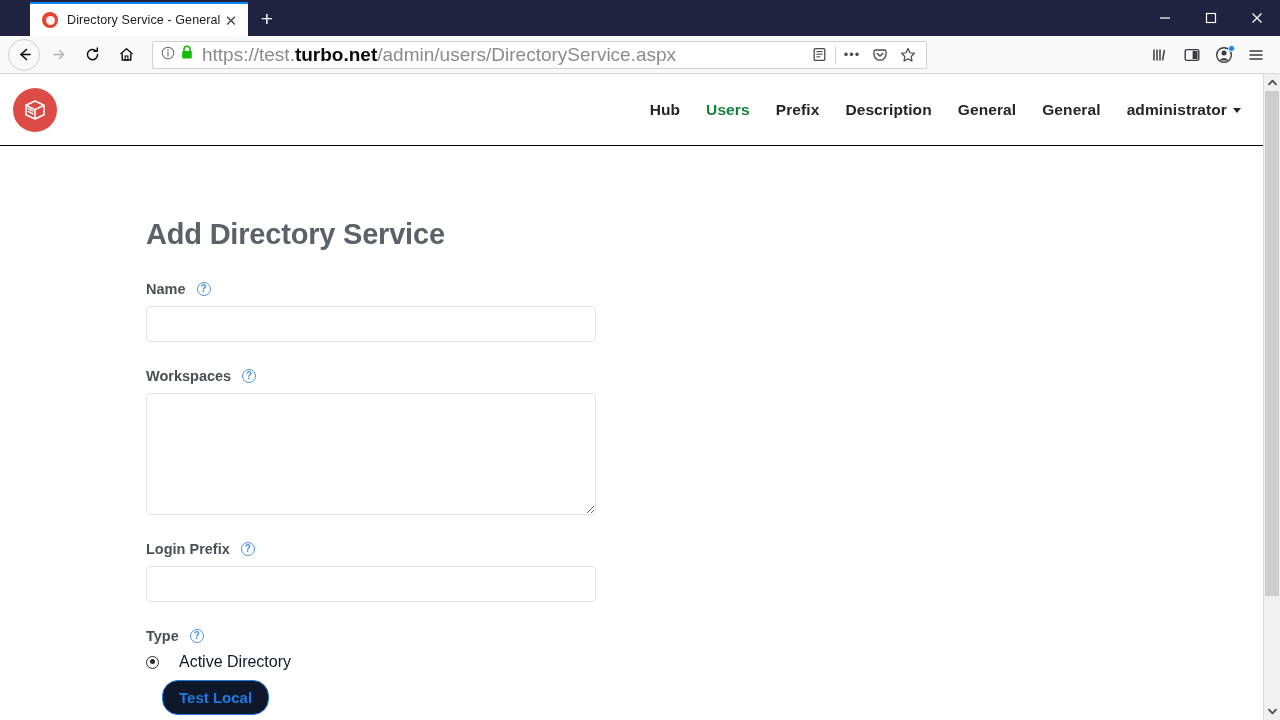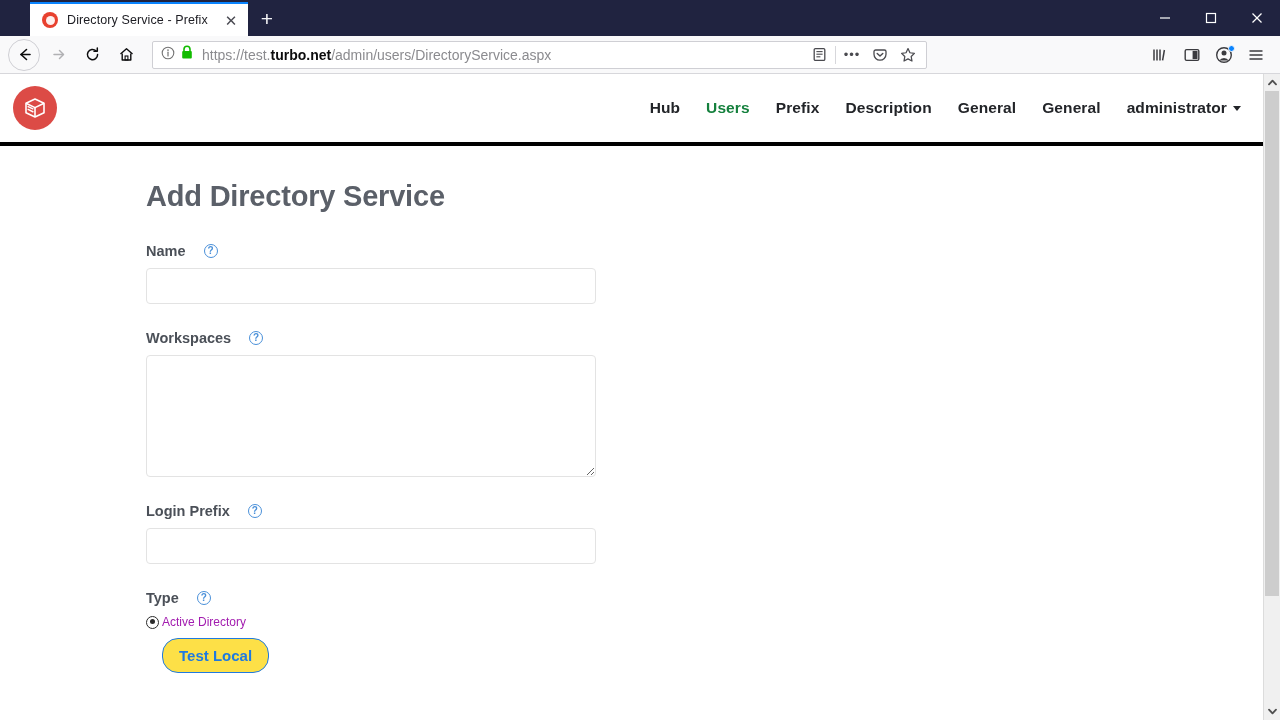--- a/index.html
+++ b/index.html
@@ -63,41 +63,41 @@
   .navbtn.back { border: 1px solid #cfcfd4; }
   .navbtn svg { display: block; }
 
   .urlbar {
     flex: 0 0 auto; width: 775px; height: 28px; margin: 0 8px;
     background: #ffffff; border: 1px solid #cfcfd4; border-radius: 2px;
     display: flex; align-items: center; padding: 0 4px 0 8px;
   }
   .url-ident { display: flex; align-items: center; gap: 6px; }
   .urltext {
-    flex: 1 1 auto; font-size: 14px; color: #8b8b8f; margin-left: 9px;
+    flex: 1 1 auto; font-size: 19px; color: #8b8b8f; margin-left: 9px;
     white-space: nowrap; overflow: hidden; letter-spacing: 0;
   }
   .urltext b { color: #0c0c0d; font-weight: 700; }
   .url-actions { display: flex; align-items: center; gap: 0; }
   .urlicon { width: 28px; height: 26px; display: flex; align-items: center; justify-content: center; }
   .divider-v { width:1px; height:18px; background:#d7d7db; margin:0 2px; }
 
   .toolbar-right { display: flex; align-items: center; margin-left: auto; }
   .tbicon { width: 32px; height: 32px; display: flex; align-items: center; justify-content: center; position: relative; }
   .badge-dot {
     position: absolute; top: 6px; right: 5px; width: 7px; height: 7px;
     border-radius: 50%; background: #0a84ff; border: 1px solid #f9f9fa;
   }
 
   
   .viewport { flex: 1 1 auto; display: flex; position: relative; background:#fff; overflow: hidden; }
   .page { flex: 1 1 auto; position: relative; background: #ffffff; }
 
   .site-header {
-    height: 72px; border-bottom: 4px solid #000000;
+    height: 72px; border-bottom: 1px solid #000000;
     display: flex; align-items: center; padding: 0 22px 0 13px;
   }
   .brand { width: 44px; height: 44px; border-radius: 50%; background: #dc4b46;
            display: flex; align-items: center; justify-content: center; }
   .mainnav { margin-left: auto; display: flex; align-items: center; gap: 0; }
   .navlink {
     font-size: 15.5px; font-weight: 700; color: #222428; padding: 0 13px;
     letter-spacing: .1px; white-space: nowrap;
   }
   .navlink.active { color: #15803d; }
@@ -105,24 +105,25 @@
   .caret {
     display: inline-block; width: 0; height: 0; margin-left: 6px;
     border-left: 4.5px solid transparent; border-right: 4.5px solid transparent;
     border-top: 5px solid #222428; vertical-align: middle;
   }
 
   .content { padding: 34px 0 0 146px; }
   h1.page-title {
     font-size: 29px; font-weight: 700; color: #5b6069; letter-spacing: -.2px;
     margin-bottom: 30px;
+    margin-top: 38px;
   }
   .field { margin-bottom: 26px; }
   .flabel {
-    display: flex; align-items: center; gap: 18px;
+    display: flex; align-items: center; gap: 11px;
     font-size: 14.5px; font-weight: 700; color: #4b5058; margin-bottom: 9px;
   }
   .help {
     width: 14px; height: 14px; border-radius: 50%;
     border: 1.4px solid #4a90d9; color: #4a90d9;
     font-size: 10px; font-weight: 700; line-height: 11.6px; text-align: center;
     font-family: "Liberation Sans", sans-serif; display:inline-block;
   }
   input.txt {
     width: 450px; height: 36px; border: 1px solid #e3e3e3; border-radius: 4px;
@@ -137,24 +138,24 @@
   }
   .radio-row { display: flex; align-items: center; margin-top: 2px; }
   .radio {
     width: 13px; height: 13px; border-radius: 50%; border: 1.5px solid #2b2b2b;
     background: #fff; position: relative; flex: 0 0 13px;
   }
   .radio.checked::after {
     content: ""; position: absolute; left: 2.5px; top: 2.5px;
     width: 5px; height: 5px; border-radius: 50%; background: #2b2b2b;
   }
-  .radio-label { font-size: 12px; color: #a21caf; margin-left: 3px; }
+  .radio-label { font-size: 16px; color: #0f172a; margin-left: 20px; }
   .btn-outline {
     margin-top: 9px; margin-left: 16px; display: inline-block;
-    border: 1px solid #1f7ae0; color: #1f7ae0; background: #fde047;
+    border: 1px solid #1f7ae0; color: #1f7ae0; background: #0f172a;
     border-radius: 16px; font-size: 15px; font-weight: 700;
     padding: 9px 16px; font-family: "Liberation Sans", sans-serif;
     line-height: 1;
   }
 
   
   .scrollbar {
     width: 17px; flex: 0 0 17px; background: #f0f0f0;
     border-left: 1px solid #dcdcdc; display: flex; flex-direction: column;
     position: relative;
@@ -168,21 +169,21 @@
 </style>
 </head>
 <body>
 
 <div class="browser">
 
   <div class="titlebar">
     <div class="tabstrip">
       <div class="tab">
         <span class="tab-favicon"></span>
-        <span class="tab-title">Directory Service - Prefix</span>
+        <span class="tab-title">Directory Service - General</span>
         <span class="tab-close">✕</span>
       </div>
       <div class="newtab">+</div>
     </div>
 
     <div class="wincontrols">
       <div class="wc">
         <svg width="12" height="12" viewBox="0 0 12 12">
             <line x1="1" y1="6" x2="11" y2="6" stroke="#ffffff" stroke-width="1.2"></line>
           </svg>

